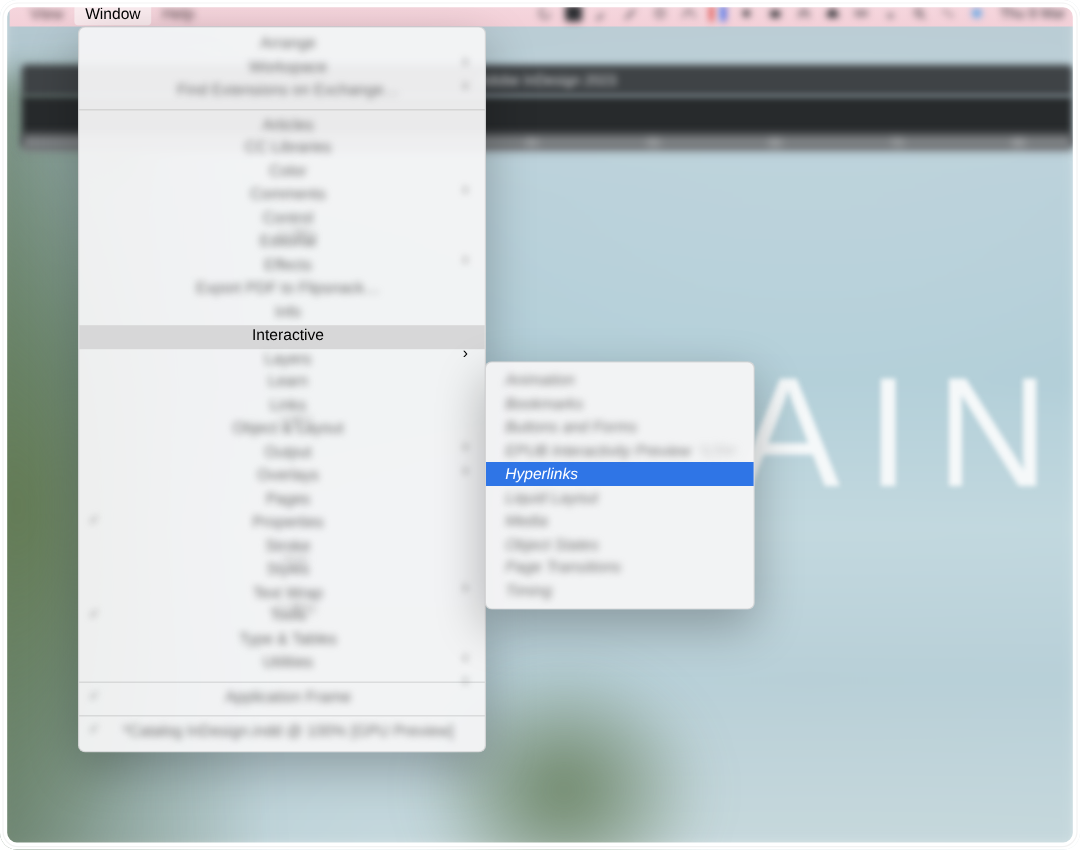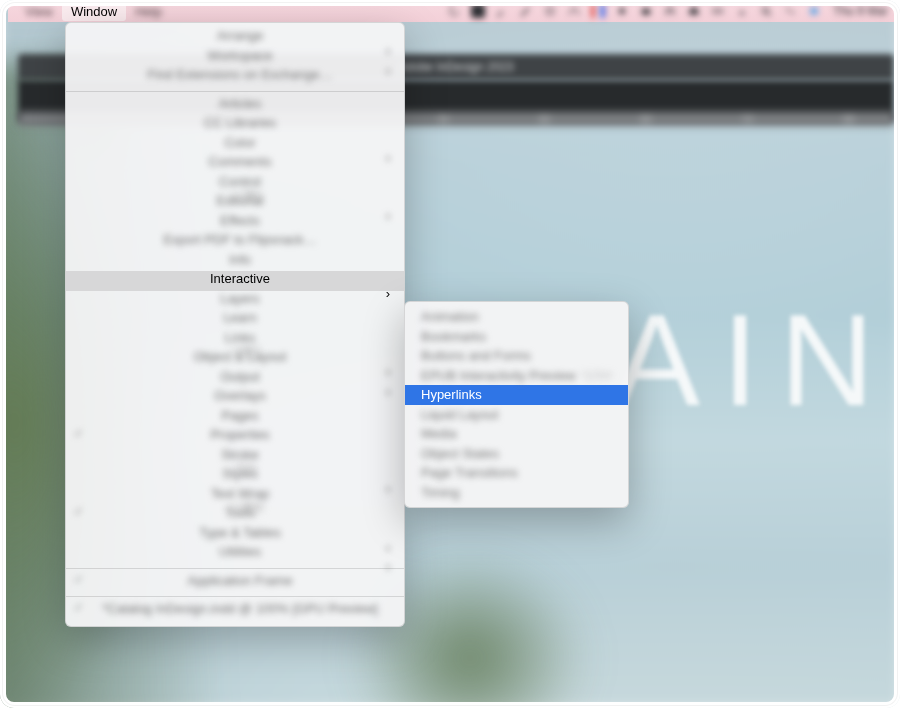--- a/index.html
+++ b/index.html
@@ -218,20 +218,21 @@
     .submenu {
       position: absolute;
       left: 404px;
       top: 301px;
       width: 225px;
       background: rgba(244,244,245,0.97);
       border: 1px solid rgba(0,0,0,0.12);
       border-radius: 6px;
       box-shadow: 0 14px 40px rgba(0,0,0,0.28);
       padding: 5px 0;
+      font-style: italic;
     }
     .submenu .sub-item {
       display: flex;
       align-items: center;
       height: 19.5px;
       padding: 0 16px;
       color: #4d4d4d;
       font-size: 13px;
     }
     .submenu .sub-item.blurred {

